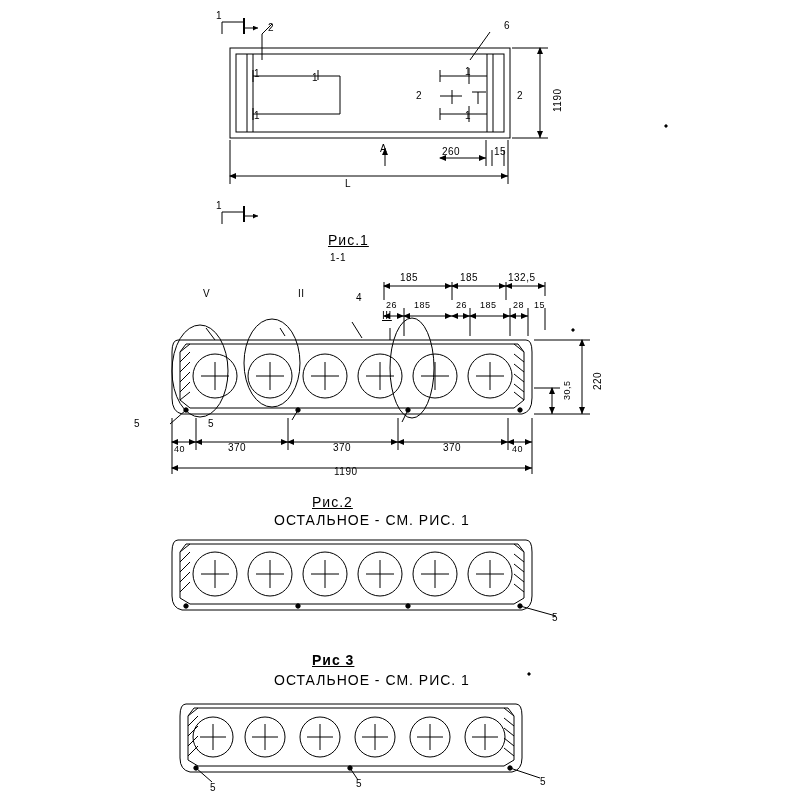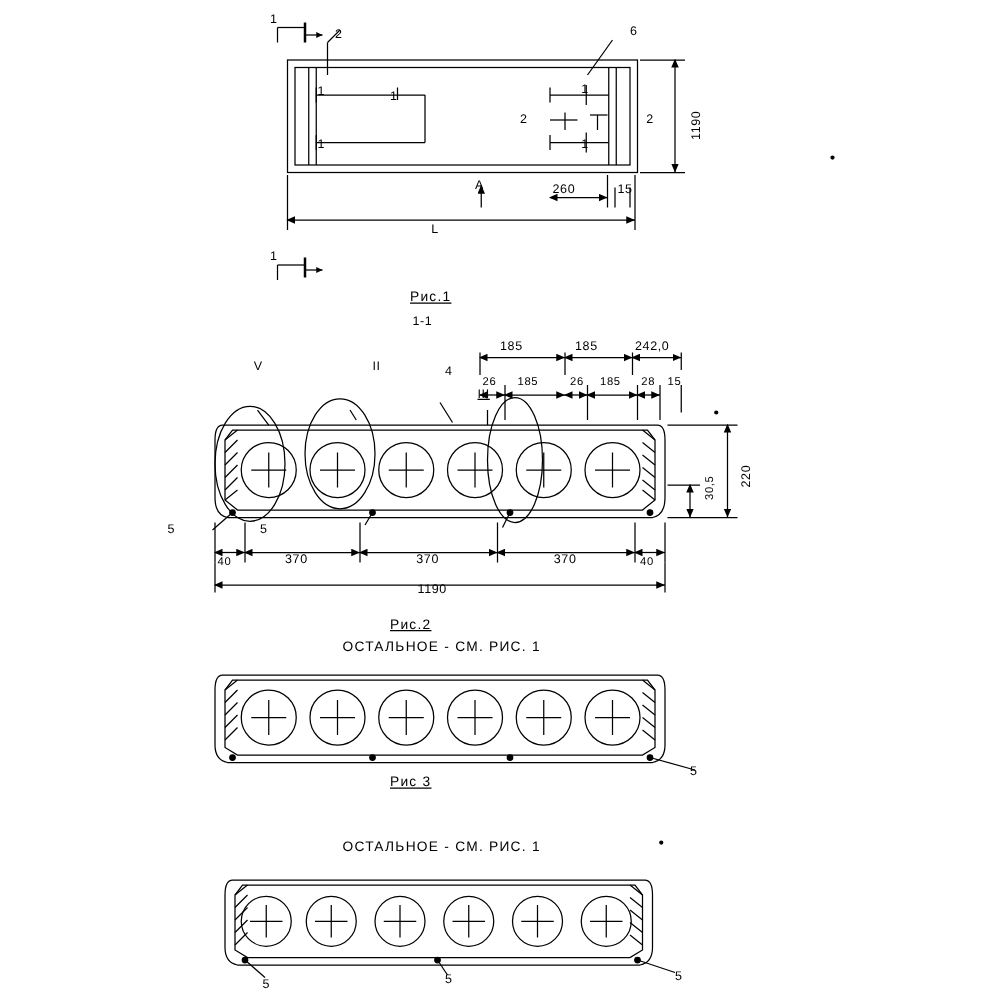--- a/index.html
+++ b/index.html
@@ -24,21 +24,21 @@
   }
   .lbl {
     position: absolute;
     font-family: "Liberation Sans", sans-serif;
     font-size: 10px;
     color: #000;
     white-space: pre;
     letter-spacing: 0.5px;
   }
   .lbl.small { font-size: 9px; }
-  .lbl.cap { font-size: 11px; letter-spacing: 1px; }
+  .lbl.cap { font-size: 14px; letter-spacing: 1px; }
   .lbl.rot { transform: rotate(-90deg); transform-origin: 0 0; }
   .ul { text-decoration: underline; }
 </style>
 </head>
 <body>
 
 <div id="sheet">
 
   <svg width="800" height="800" viewBox="0 0 800 800">
     <defs>
@@ -308,21 +308,21 @@
   <div class="lbl" style="left:330px; top:252px;">1-1</div>
   <div class="lbl" style="left:203px; top:288px;">V</div>
   <div class="lbl" style="left:298px; top:288px;">II</div>
   <div class="lbl" style="left:382px; top:310px;text-decoration:underline;">III</div>
   <div class="lbl" style="left:356px; top:292px;">4</div>
   <div class="lbl" style="left:134px; top:418px;">5</div>
   <div class="lbl" style="left:208px; top:418px;">5</div>
 
   <div class="lbl" style="left:400px; top:272px;">185</div>
   <div class="lbl" style="left:460px; top:272px;">185</div>
-  <div class="lbl" style="left:508px; top:272px;">242,0</div>
+  <div class="lbl" style="left:508px; top:272px;">132,5</div>
 
   <div class="lbl small" style="left:386px; top:300px;">26</div>
   <div class="lbl small" style="left:414px; top:300px;">185</div>
   <div class="lbl small" style="left:456px; top:300px;">26</div>
   <div class="lbl small" style="left:480px; top:300px;">185</div>
   <div class="lbl small" style="left:513px; top:300px;">28</div>
   <div class="lbl small" style="left:534px; top:300px;">15</div>
 
   <div class="lbl rot small" style="left:562px; top:400px;">30,5</div>
   <div class="lbl rot" style="left:592px; top:390px;">220</div>
@@ -331,20 +331,20 @@
   <div class="lbl" style="left:228px; top:442px;">370</div>
   <div class="lbl" style="left:333px; top:442px;">370</div>
   <div class="lbl" style="left:443px; top:442px;">370</div>
   <div class="lbl small" style="left:512px; top:444px;">40</div>
   <div class="lbl" style="left:334px; top:466px;">1190</div>
 
   <div class="lbl cap ul" style="left:312px; top:494px;">Рис.2</div>
   <div class="lbl cap" style="left:274px; top:512px;">ОСТАЛЬНОЕ - СМ. РИС. 1</div>
 
   <div class="lbl" style="left:552px; top:612px;">5</div>
-  <div class="lbl cap ul" style="left:312px; top:620px;">Рис 3</div>
+  <div class="lbl cap ul" style="left:312px; top:652px;font-weight:bold;">Рис 3</div>
   <div class="lbl cap" style="left:274px; top:672px;">ОСТАЛЬНОЕ - СМ. РИС. 1</div>
 
   <div class="lbl" style="left:210px; top:782px;">5</div>
   <div class="lbl" style="left:356px; top:778px;">5</div>
   <div class="lbl" style="left:540px; top:776px;">5</div>
 
 </div>
 
 </body></html>

